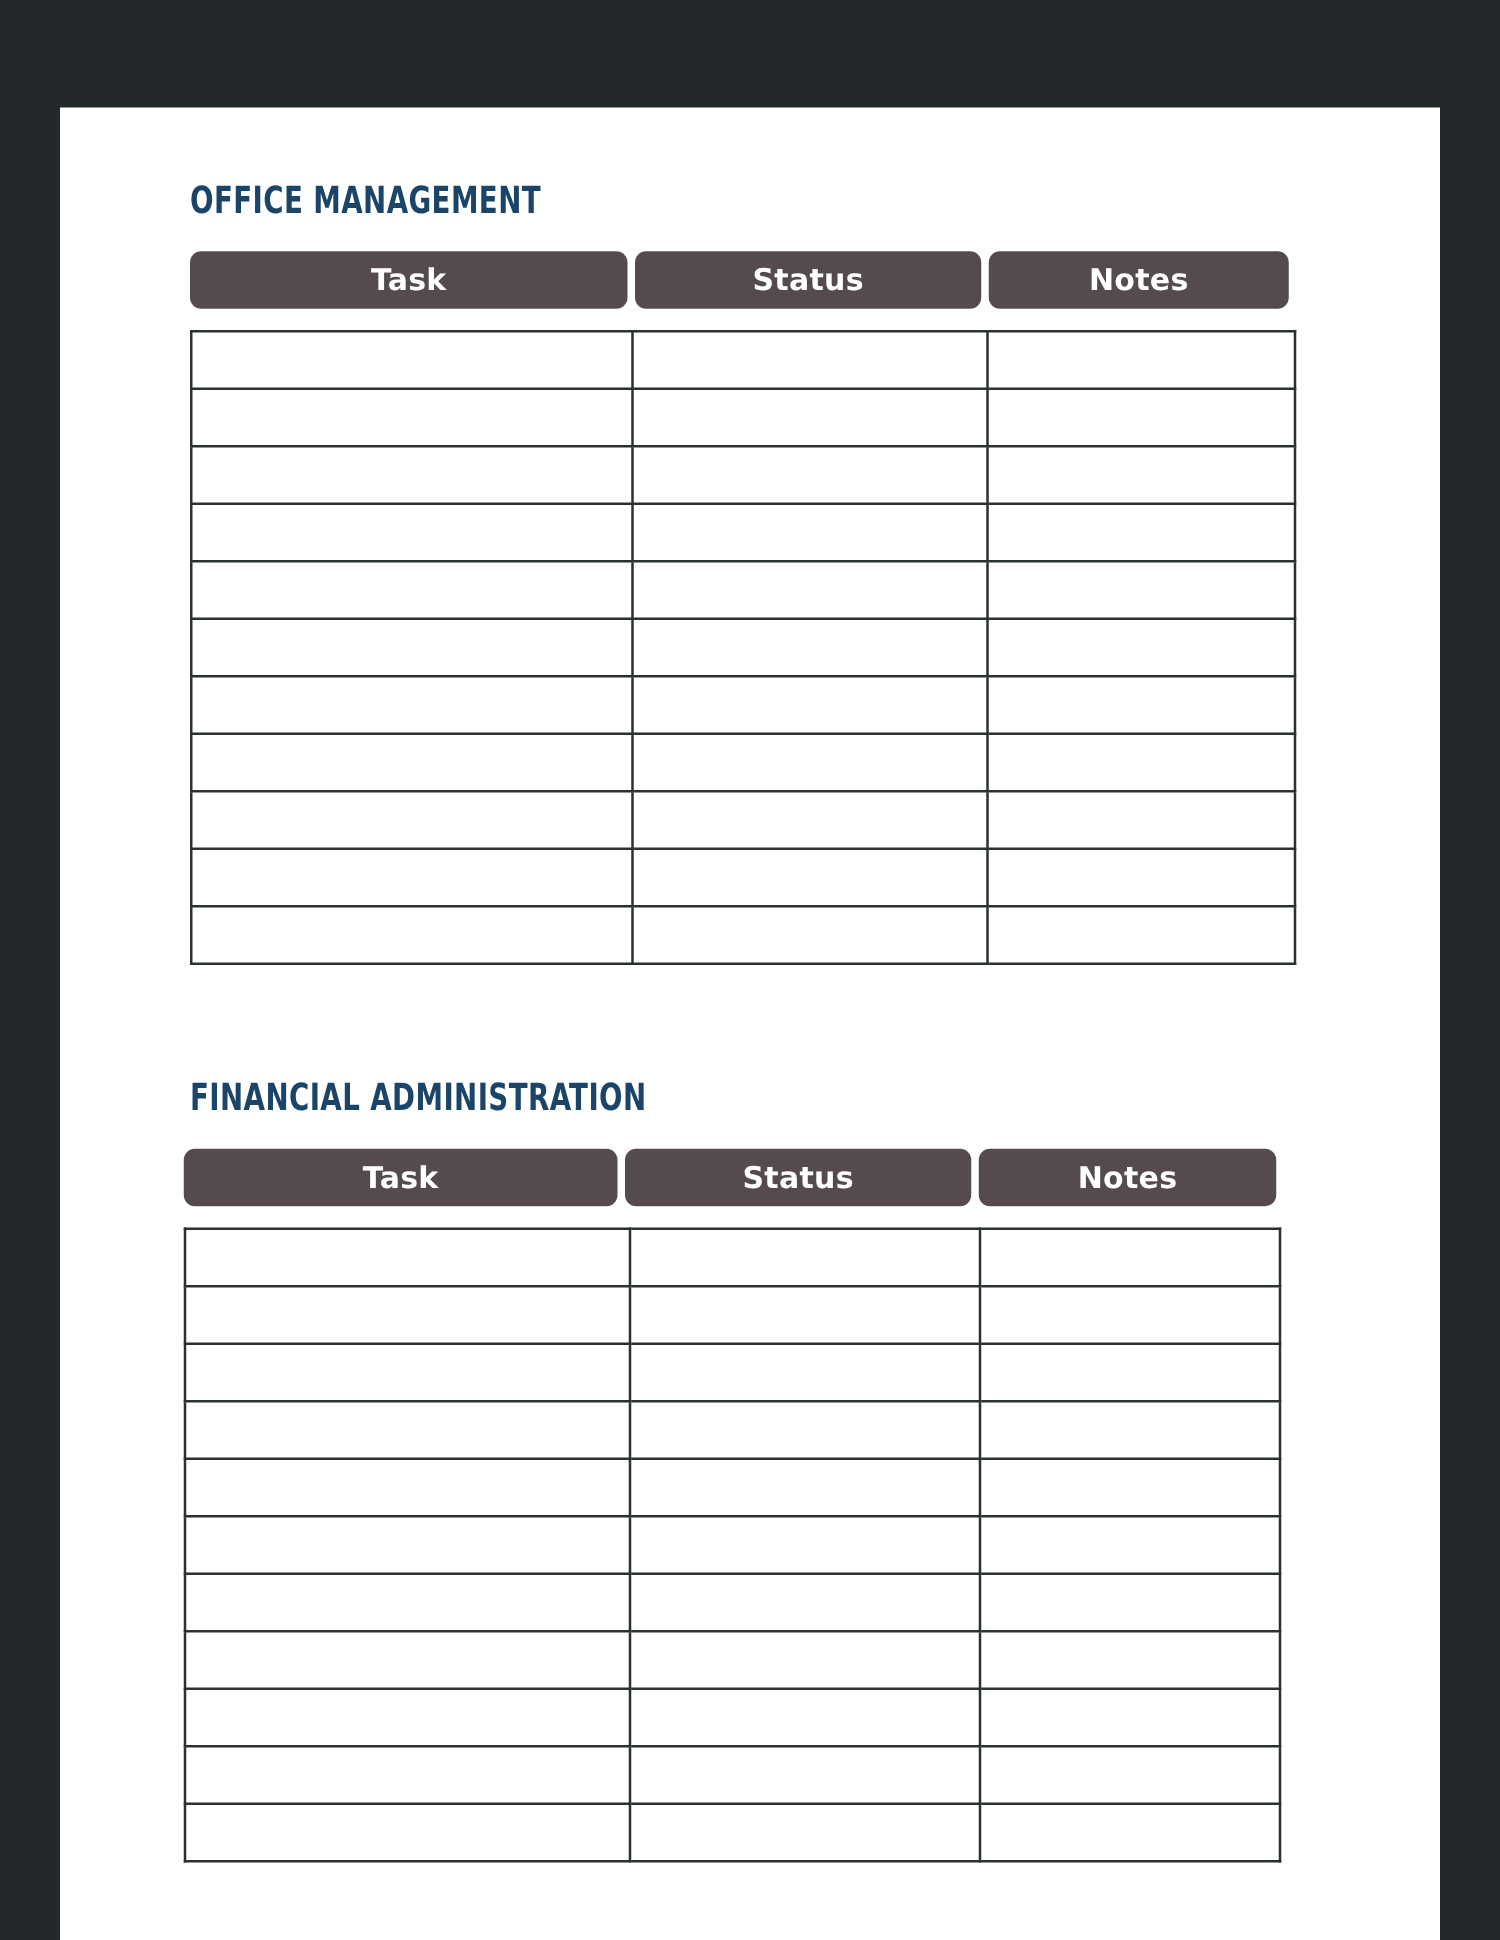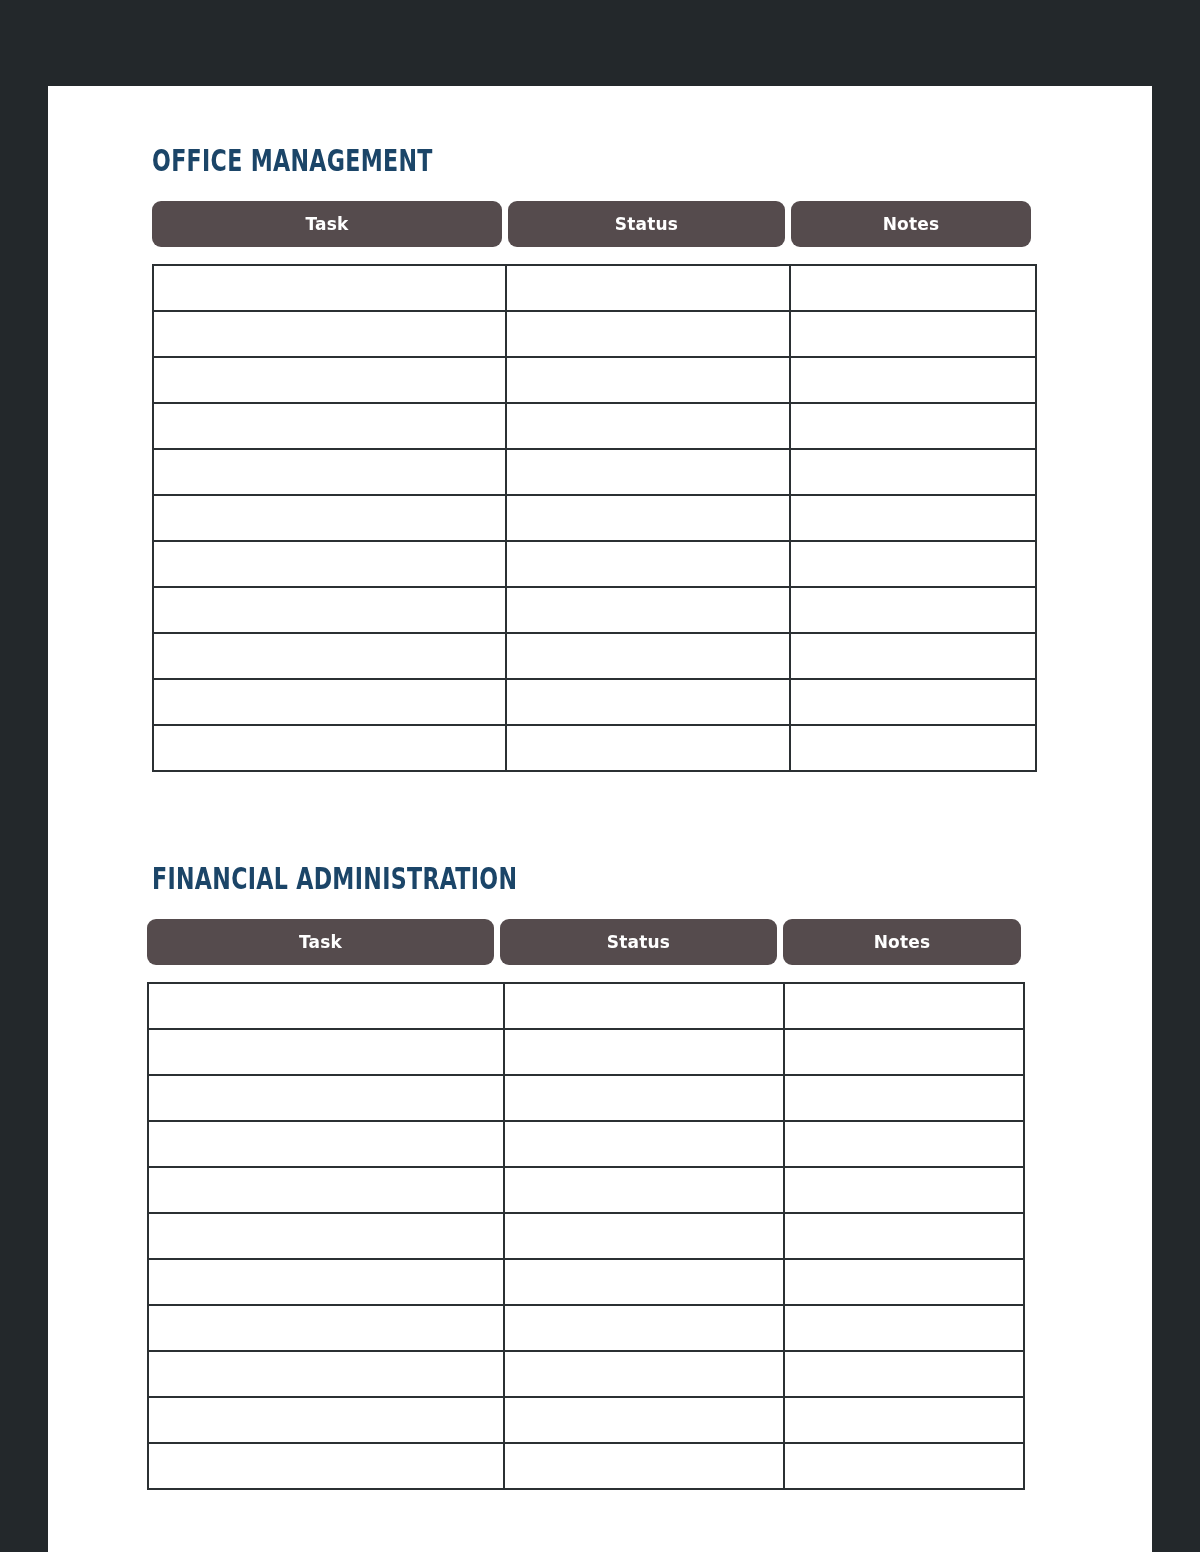--- a/index.html
+++ b/index.html
@@ -71,21 +71,21 @@
     border-radius: 9px;
     height: 46px;
     display: flex;
     align-items: center;
     justify-content: center;
     box-sizing: border-box;
   }
   .pill-label {
     color: #ffffff;
     font-family: "DejaVu Sans", "Liberation Sans", sans-serif;
-    font-size: 17px;
+    font-size: 24px;
     font-weight: 700;
     letter-spacing: 0.2px;
     line-height: 1;
   }
 
   
   .grid {
     position: absolute;
     top: 118px;
     border-collapse: collapse;

